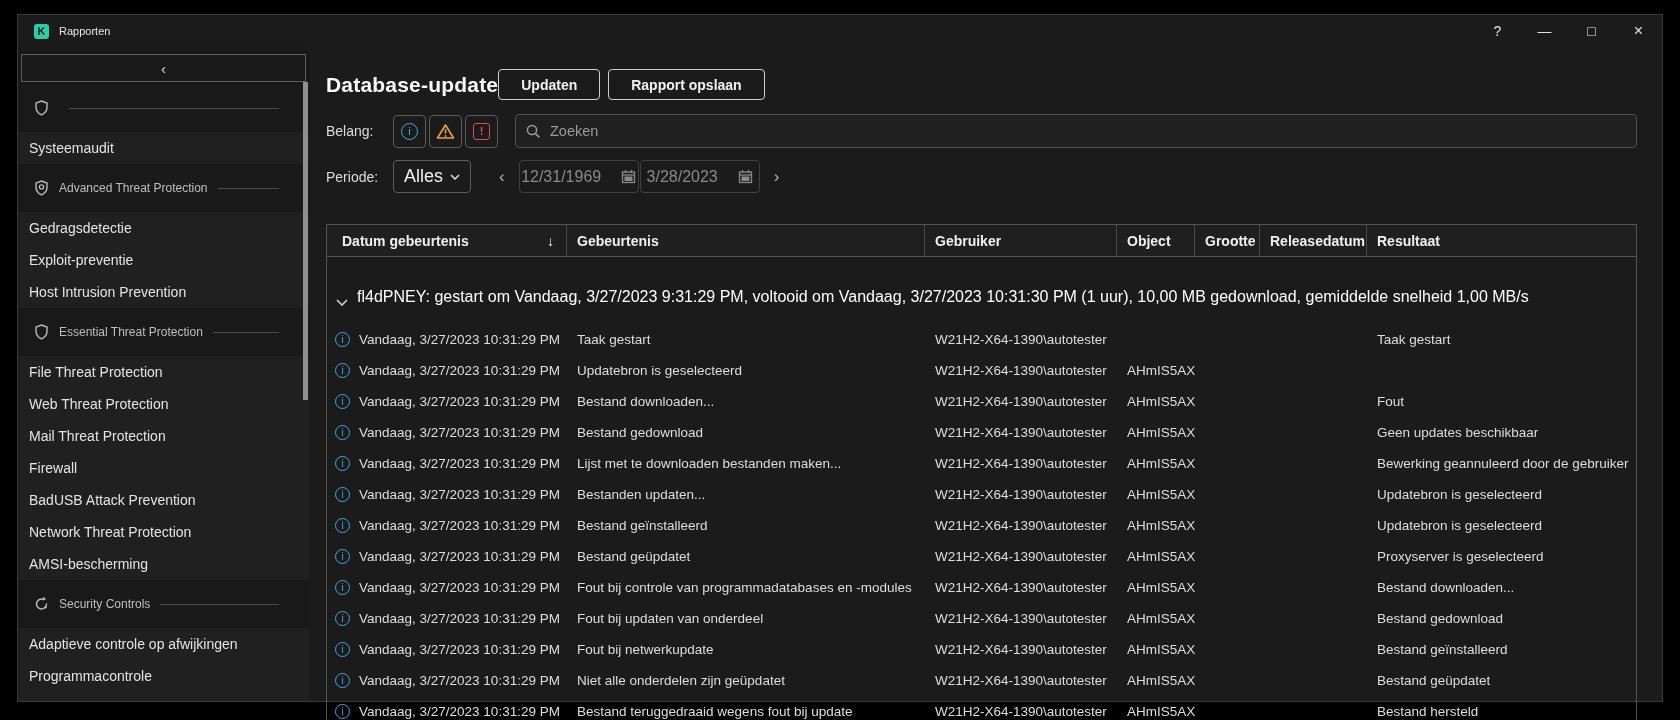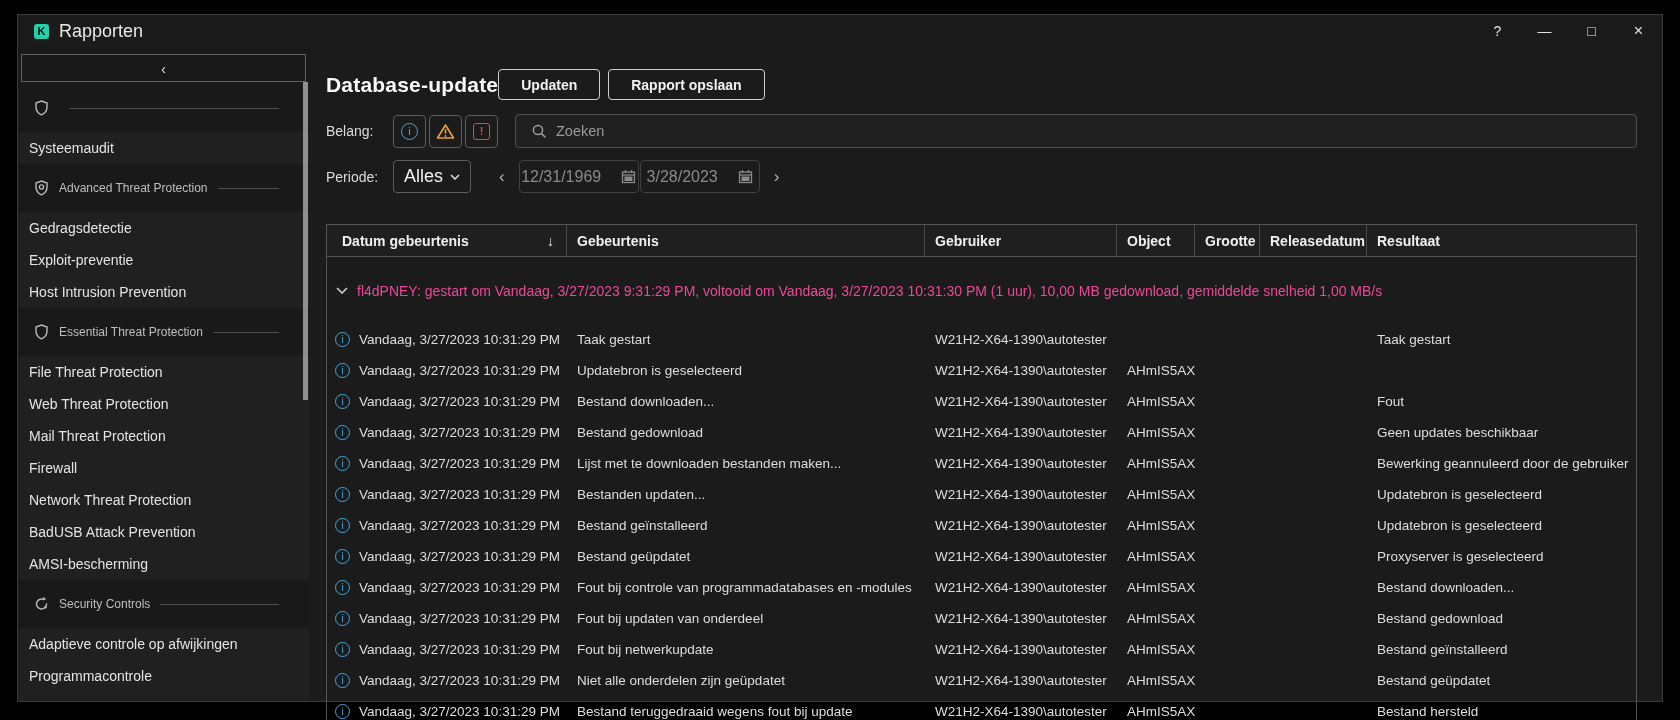--- a/index.html
+++ b/index.html
@@ -6,21 +6,21 @@
   html,body { width:1680px; height:720px; background:#000; font-family:"Liberation Sans", sans-serif; overflow:hidden; }
 
   .window { position:absolute; left:17px; top:14px; width:1646px; height:688px;
             background:#1b1b1b; border:1px solid #3a3a3a; display:flex; flex-direction:column; }
 
   
   .titlebar { height:32px; flex:0 0 auto; display:flex; align-items:center; }
   .logo { width:15px; height:15px; margin-left:16px; border-radius:3px; background:#23d1a8;
           display:flex; align-items:center; justify-content:center;
           color:#0d1412; font-weight:bold; font-size:11px; line-height:1; }
-  .app-title { margin-left:10px; font-size:18px; color:#e9e9e9; }
+  .app-title { margin-left:10px; font-size:11px; color:#e9e9e9; }
   .tb-spacer { flex:1; }
   .tb-btn { width:47px; height:32px; display:flex; align-items:center; justify-content:center;
             color:#e3e3e3; font-size:14px; cursor:default; }
   .tb-btn.close { font-size:16px; }
 
   
   .content { flex:1; min-height:0; display:flex; }
 
   
   .sidebar { width:291px; flex:0 0 auto; position:relative; display:flex; flex-direction:column;
@@ -50,21 +50,21 @@
   .sev-group { display:flex; gap:3px; }
   .sev-btn { width:33px; height:33px; border:1px solid #5a5a5a; border-radius:4px;
              display:flex; align-items:center; justify-content:center; background:transparent; }
   .ii { border-radius:50%; border:1.5px solid #41a8e1; color:#41a8e1;
         display:flex; align-items:center; justify-content:center; line-height:1; }
   .ii.big { width:17px; height:17px; font-size:11px; }
   .ii.small { width:15px; height:15px; font-size:10px; flex:0 0 auto; }
   .crit-box { width:17px; height:17px; border:1.6px solid #e0485a; border-radius:3px; color:#e0485a;
               font-weight:bold; font-size:11px; display:flex; align-items:center; justify-content:center; line-height:1; }
   .search-box { flex:1; margin-left:17px; height:34px; border:1px solid #505050; border-radius:4px;
-                background:#202020; display:flex; align-items:center; padding:0 16px; }
+                background:#202020; display:flex; align-items:center; padding:0 10px; }
   .search-box svg { margin-right:9px; flex:0 0 auto; }
   .search-input { flex:1; background:transparent; border:none; outline:none; color:#d6d6d6; font-size:14.5px;
                   font-family:"Liberation Sans", sans-serif; }
   .search-input::placeholder { color:#9b9b9b; opacity:1; }
 
   .periode-row { margin-top:12px; height:34px; display:flex; align-items:center; }
   .select { width:78px; height:33px; border:1px solid #5c5c5c; border-radius:4px; color:#f0f0f0; font-size:18px;
             display:flex; align-items:center; justify-content:space-between; padding:0 10px; }
   .nav-chev { color:#b5b5b5; font-size:17px; line-height:1; }
   .nav-chev.prev { margin-left:28px; margin-right:14px; }
@@ -82,22 +82,22 @@
   .c-datum { width:240px; flex:0 0 auto; }
   .th.c-datum { padding-left:15px; justify-content:space-between; padding-right:12px; }
   .c-gebeurtenis { width:358px; flex:0 0 auto; }
   .c-gebruiker { width:192px; flex:0 0 auto; }
   .c-object { width:78px; flex:0 0 auto; }
   .c-grootte { width:65px; flex:0 0 auto; }
   .c-release { width:107px; flex:0 0 auto; }
   .c-resultaat { flex:1; min-width:0; }
   .sort-arrow { font-size:14px; color:#e8e8e8; font-weight:400; }
 
-  .group-row { height:31px; display:flex; align-items:center; padding-left:9px;
-               color:#ec4899; font-size:14px; white-space:nowrap; overflow:hidden; }
+  .group-row { height:31px; display:flex; align-items:flex-end; padding-left:9px;
+               color:#ffffff; font-size:16px; white-space:nowrap; overflow:hidden; }
   .group-row svg { margin-right:9px; flex:0 0 auto; }
 
   .trow { height:31px; display:flex; align-items:center; font-size:13.5px; color:#dedede; }
   .td { padding-left:10px; white-space:nowrap; overflow:hidden; }
   .td.c-datum { display:flex; align-items:center; gap:9px; padding-left:8px; }
 </style>
 </head>
 <body>
 
 <div class="window">
@@ -172,24 +172,24 @@
           <div class="side-item">
             <span>Web Threat Protection</span>
           </div>
           <div class="side-item">
             <span>Mail Threat Protection</span>
           </div>
           <div class="side-item">
             <span>Firewall</span>
           </div>
           <div class="side-item">
+            <span>BadUSB Attack Prevention</span>
+          </div>
+          <div class="side-item">
             <span>Network Threat Protection</span>
-          </div>
-          <div class="side-item">
-            <span>BadUSB Attack Prevention</span>
           </div>
           <div class="side-item">
             <span>AMSI-bescherming</span>
           </div>
           <div class="side-section">
             <span class="sec-icon">
               <svg width="15" height="16" viewBox="0 0 15 16">
                 <path d="M12.5 8 A5 5 0 1 1 9.5 3.4" fill="none" stroke="#b8b8b8" stroke-width="1.5" stroke-linecap="round"></path>
                 <path d="M9.2 0.8 L12.2 3.2 L8.8 4.6 Z" fill="#b8b8b8"></path>
                 <circle cx="11.5" cy="11.2" r="1.2" fill="#b8b8b8"></circle>

